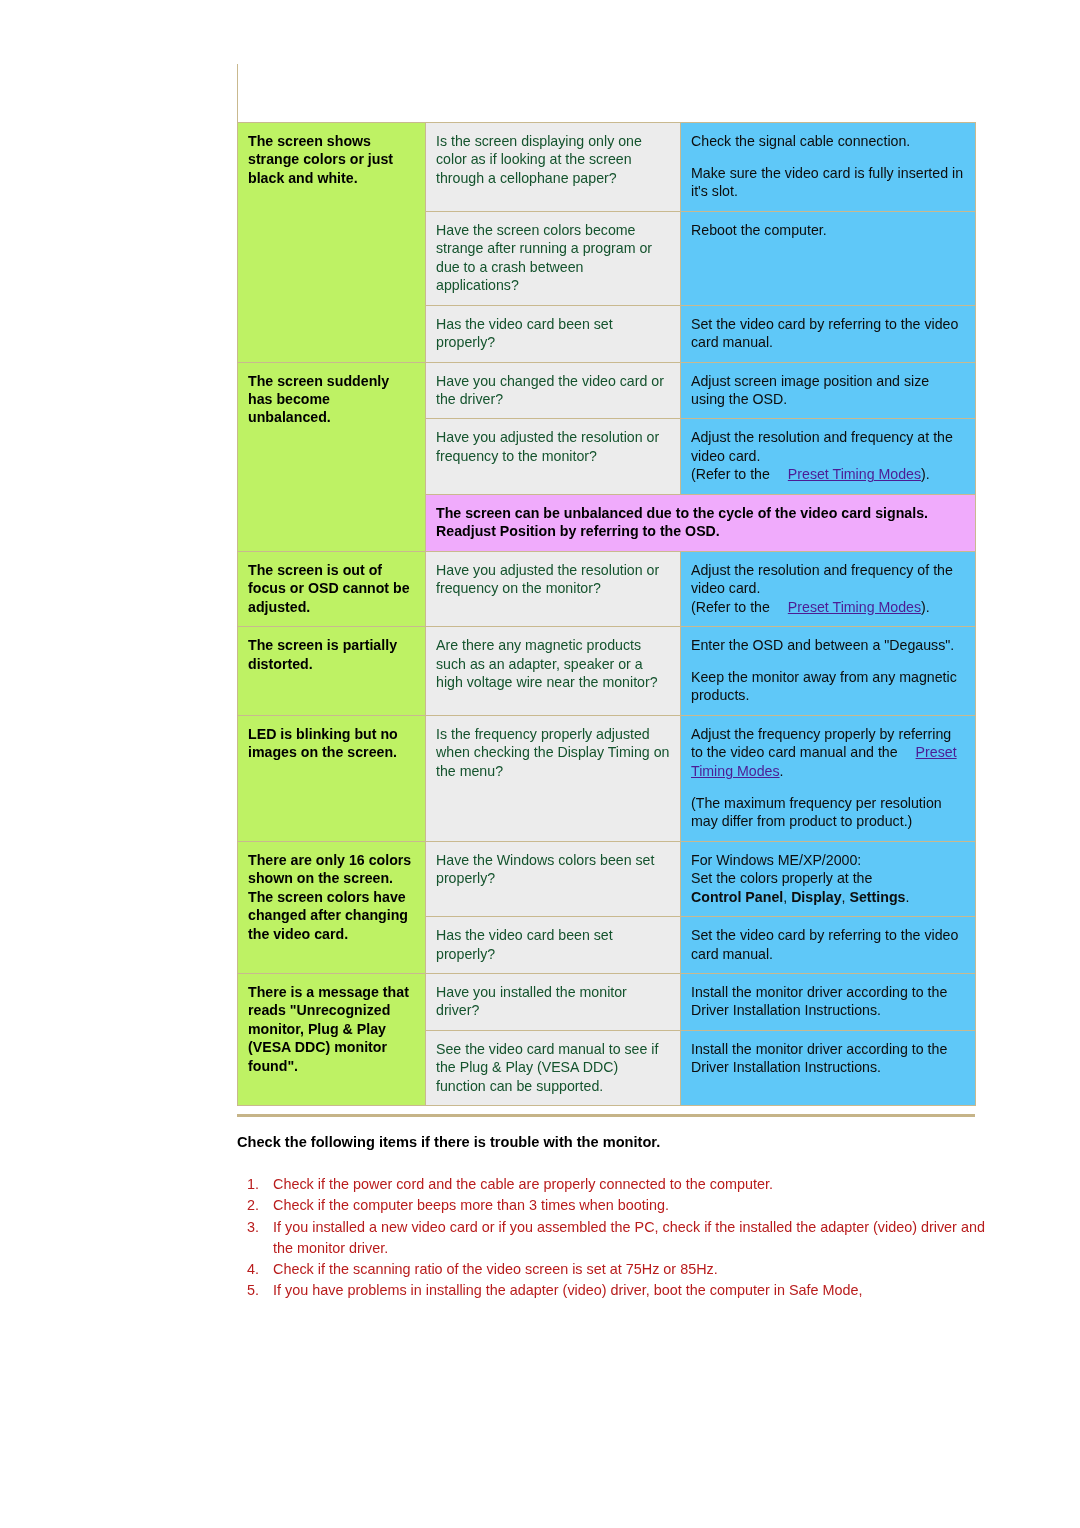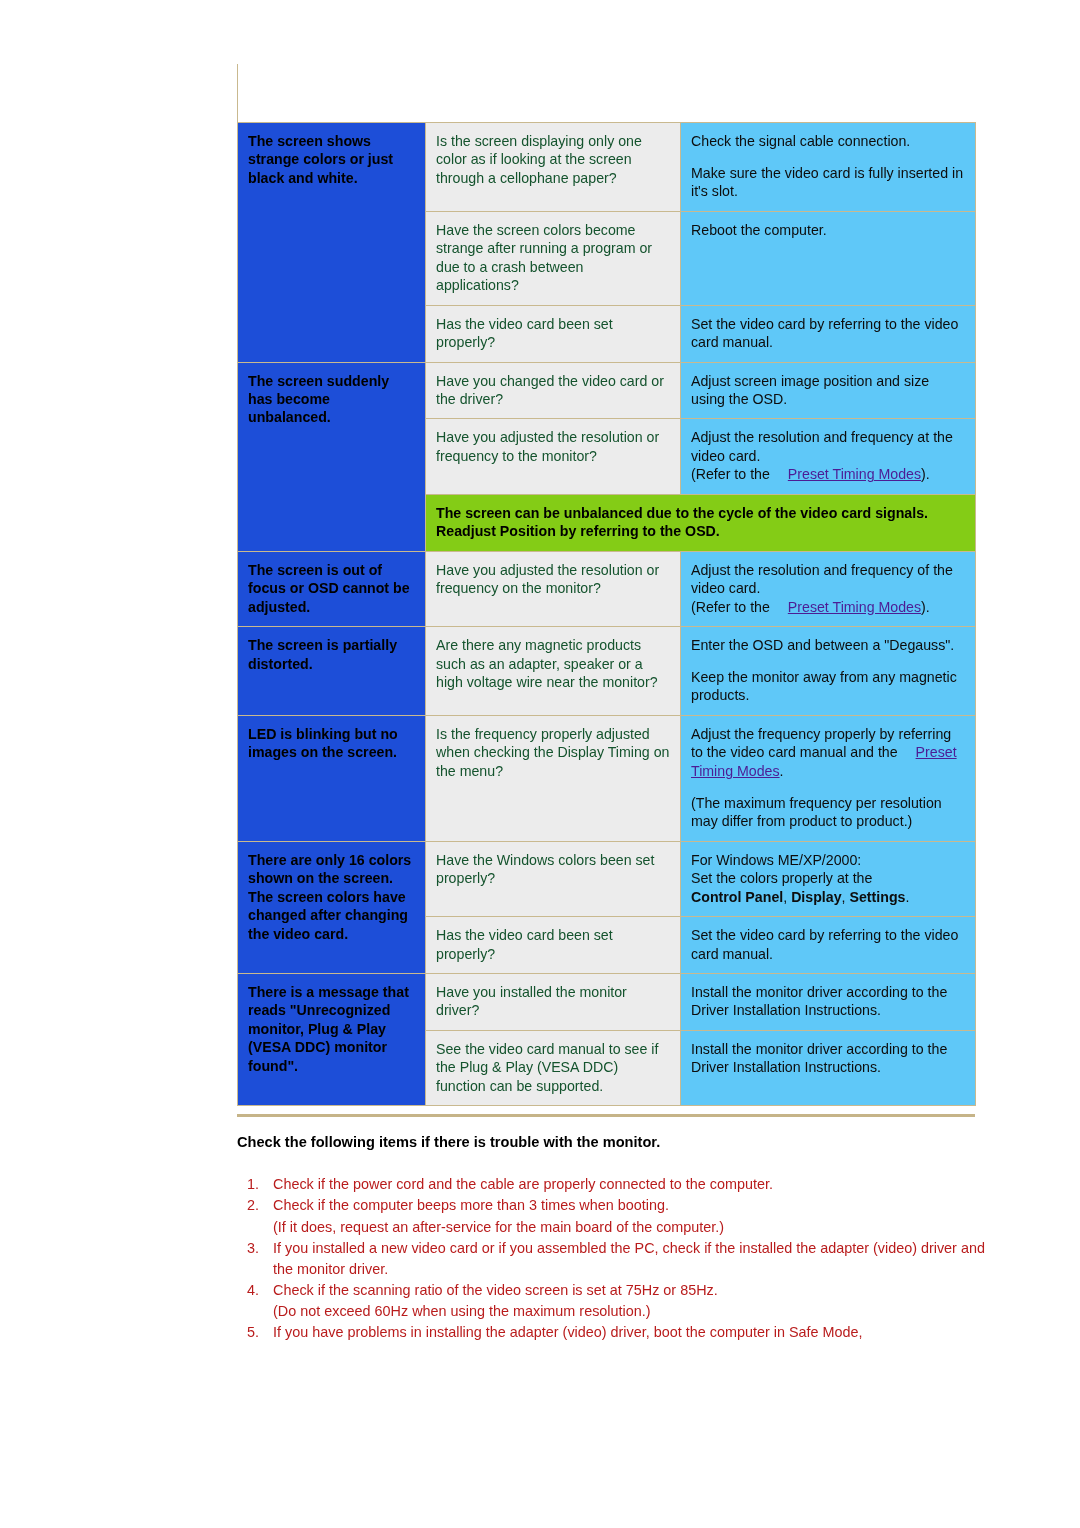--- a/index.html
+++ b/index.html
@@ -53,34 +53,34 @@
     font-size: 14.2px;
     line-height: 1.30;
     font-family: "Liberation Sans", sans-serif;
   }
 
   col.c1 { width: 188px; }
   col.c2 { width: 255px; }
   col.c3 { width: 295px; }
 
   td.sym {
-    background: #1d4ed8;
+    background: #bef264;
     font-weight: bold;
     color: #000000;
   }
   td.chk {
     background: #ececec;
     color: #14532d;
   }
   td.sol {
     background: #5fc8f8;
     color: #0d0d0d;
   }
   td.note {
-    background: #84cc16;
+    background: #f0abfc;
     font-weight: bold;
     color: #000000;
   }
 
   td.sol, td.chk { border-color: #c9b98f; }
 
   .link {
     color: #4c1d95;
     padding-left: 14px;
   }
@@ -242,20 +242,20 @@
       </tbody>
     </table>
   </div>
 
   <div class="bottom-rule" id="bottomRule" style="top: 1114.22px;"></div>
 
   <div class="footer" id="footerBlock" style="top: 1134.22px;">
     <p class="footer-title">Check the following items if there is trouble with the monitor.</p>
     <ol class="steps" id="stepsList">
         <li><span>Check if the power cord and the cable are properly connected to the computer.</span></li>
-        <li><span>Check if the computer beeps more than 3 times when booting.</span><span class="sub">(If it does, request an after-service for the main board of the computer.)</span></li>
+        <li><span>Check if the computer beeps more than 3 times when booting.</span></li>
         <li><span>If you installed a new video card or if you assembled the PC, check if the installed the adapter (video) driver and the monitor driver.</span></li>
-        <li><span>Check if the scanning ratio of the video screen is set at 75Hz or 85Hz.</span><span class="sub">(Do not exceed 60Hz when using the maximum resolution.)</span></li>
+        <li><span>Check if the scanning ratio of the video screen is set at 75Hz or 85Hz.</span></li>
         <li><span>If you have problems in installing the adapter (video) driver, boot the computer in Safe Mode,</span></li>
       </ol>
   </div>
 
 </div>
 
 </body></html>

